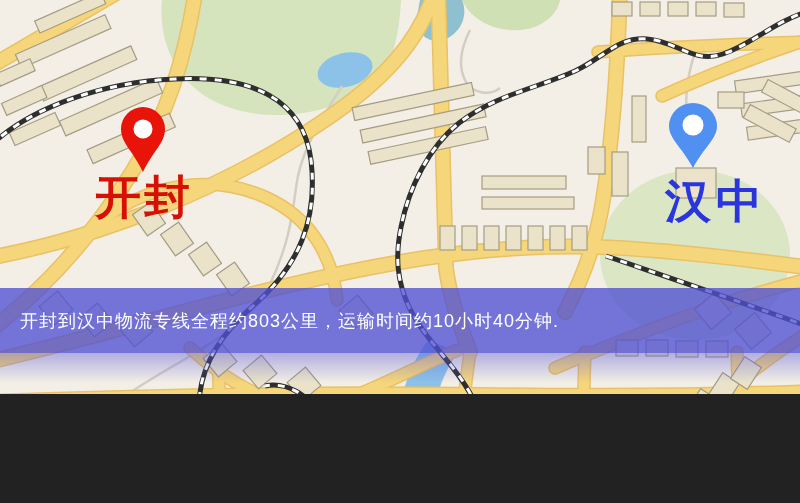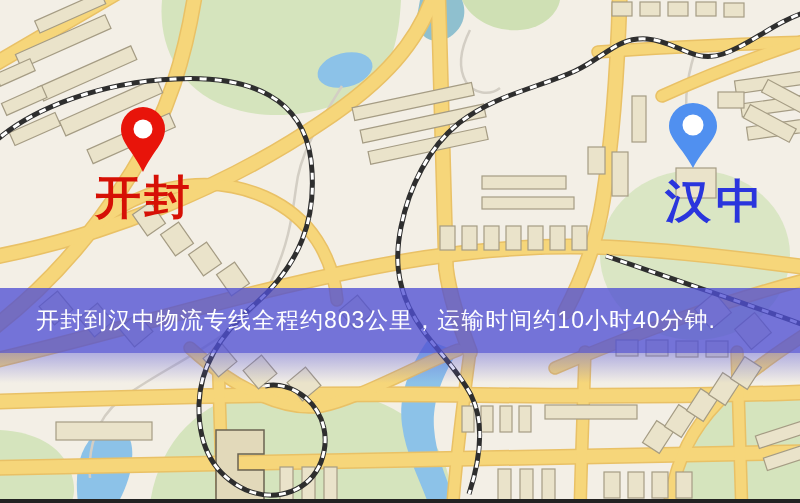--- a/index.html
+++ b/index.html
@@ -4,21 +4,21 @@
 <style>
   html,body{margin:0;padding:0;background:#222;}
   :root{
     --land:#f3efe6; --road:#f6d67a; --park:#d5e4bd; --water:#8cc2e8;
     --building:#eae3ca; --railway:#2e2e2e;
     --origin-pin:#e8140a; --origin-label:#d61005;
     --dest-pin:#5090f0; --dest-label:#2a35dd;
     --banner-bg:#5050d4; --banner-text:#ffffff;
   }
   .map-view{
-    position:relative; width:800px; height:499px; overflow:hidden;
+    position:relative; width:800px; height:394px; overflow:hidden;
     font-family:"Liberation Sans","DejaVu Sans",sans-serif;
     background:var(--land);
   }
   .map-view svg.basemap{position:absolute;inset:0;display:block;}
   
   .park{fill:var(--park);stroke:none;}
   .park2{fill:#cfe0b4;}
   .teal{fill:#8fc0cf;}
   .water-fill{fill:var(--water);}
   .stream{fill:none;stroke:#d3cec4;stroke-width:2.5;}
@@ -51,22 +51,22 @@
   .route-banner::before{
     content:""; position:absolute; inset:0;
     background:var(--banner-bg); opacity:.78;
   }
   .route-banner-fade{
     position:absolute; left:0; top:353px; width:800px; height:30px;
     background:linear-gradient(to bottom, rgba(96,96,216,.45), rgba(96,96,216,0));
     pointer-events:none;
   }
   .route-banner .txt{
-    position:relative; color:var(--banner-text); font-size:23px;
-    padding-left:20px; letter-spacing:1px; white-space:nowrap;margin-left:16px;
+    position:relative; color:var(--banner-text); font-size:18px;
+    padding-left:20px; letter-spacing:1px; white-space:nowrap;
   }
 </style>
 </head>
 <body>
 
 <div class="map-view">
 
   <svg class="basemap" width="800" height="503" viewBox="0 0 800 503" xmlns="http://www.w3.org/2000/svg">
     <defs>
       <path id="r1" d="M -12,68 L 125,-12"></path>

